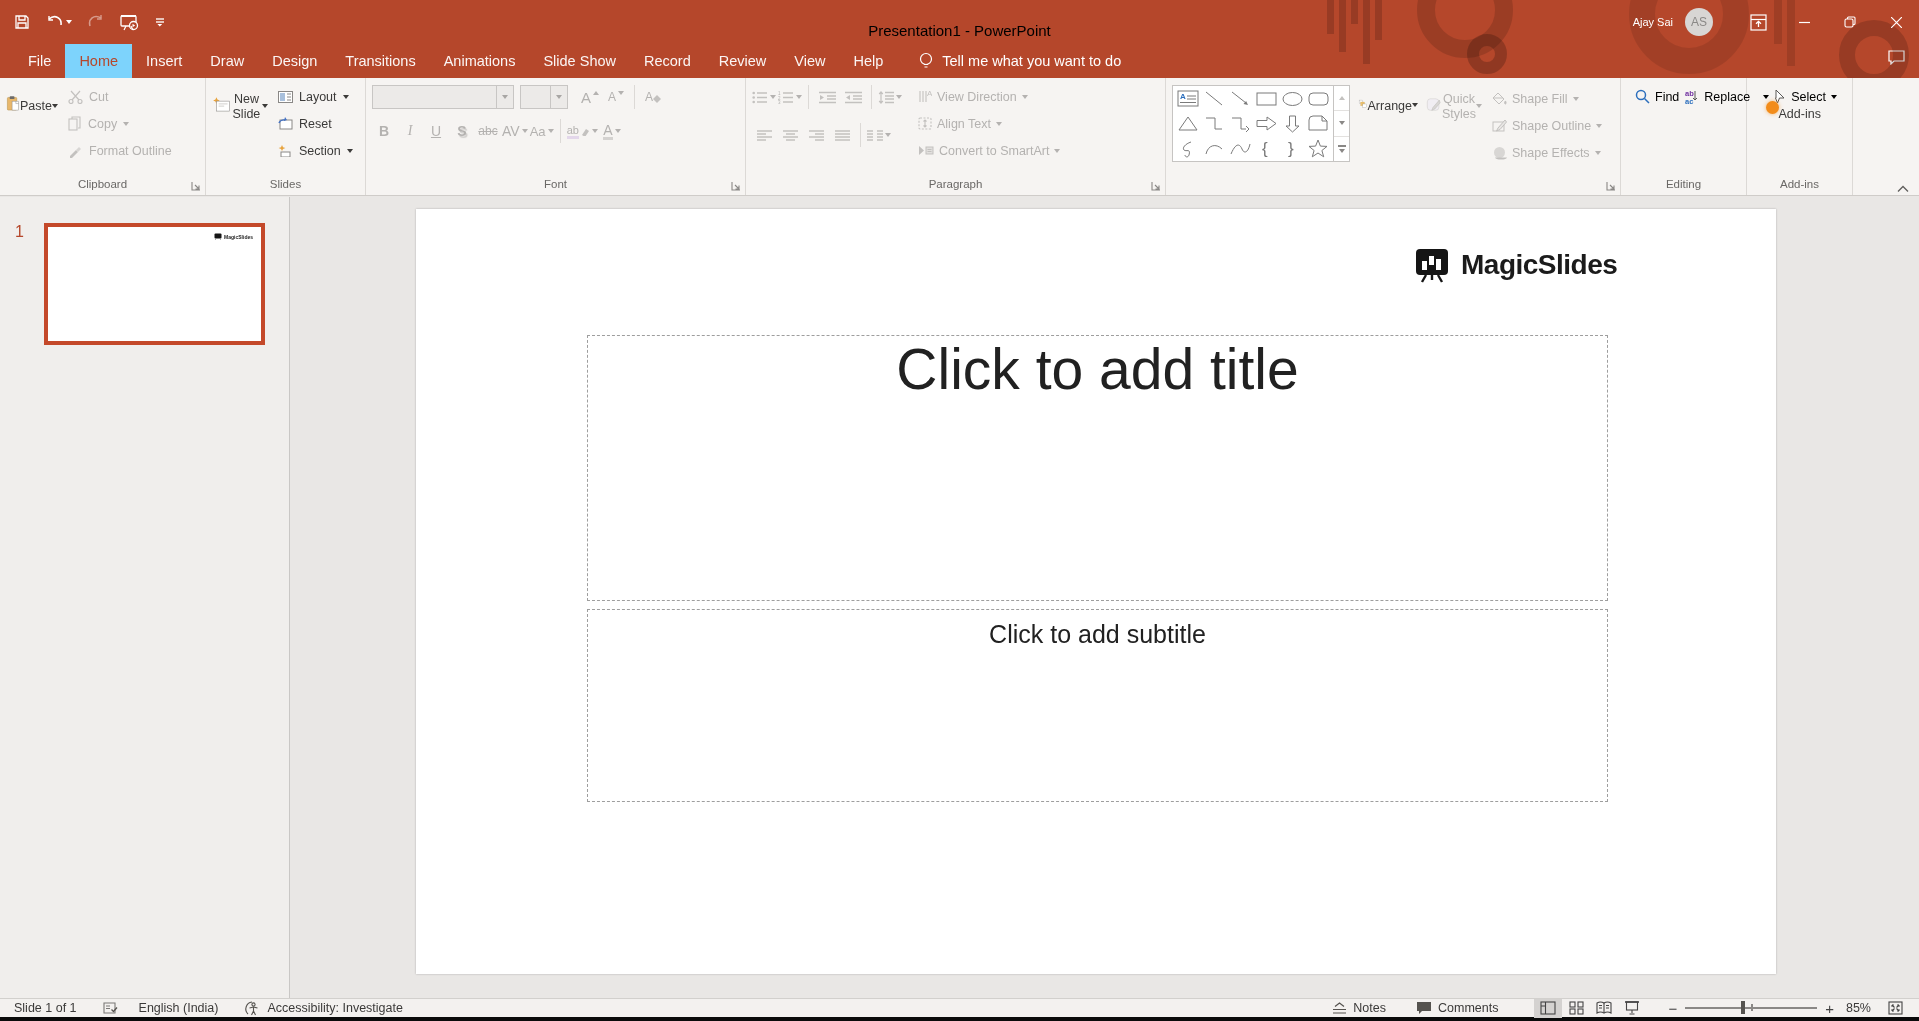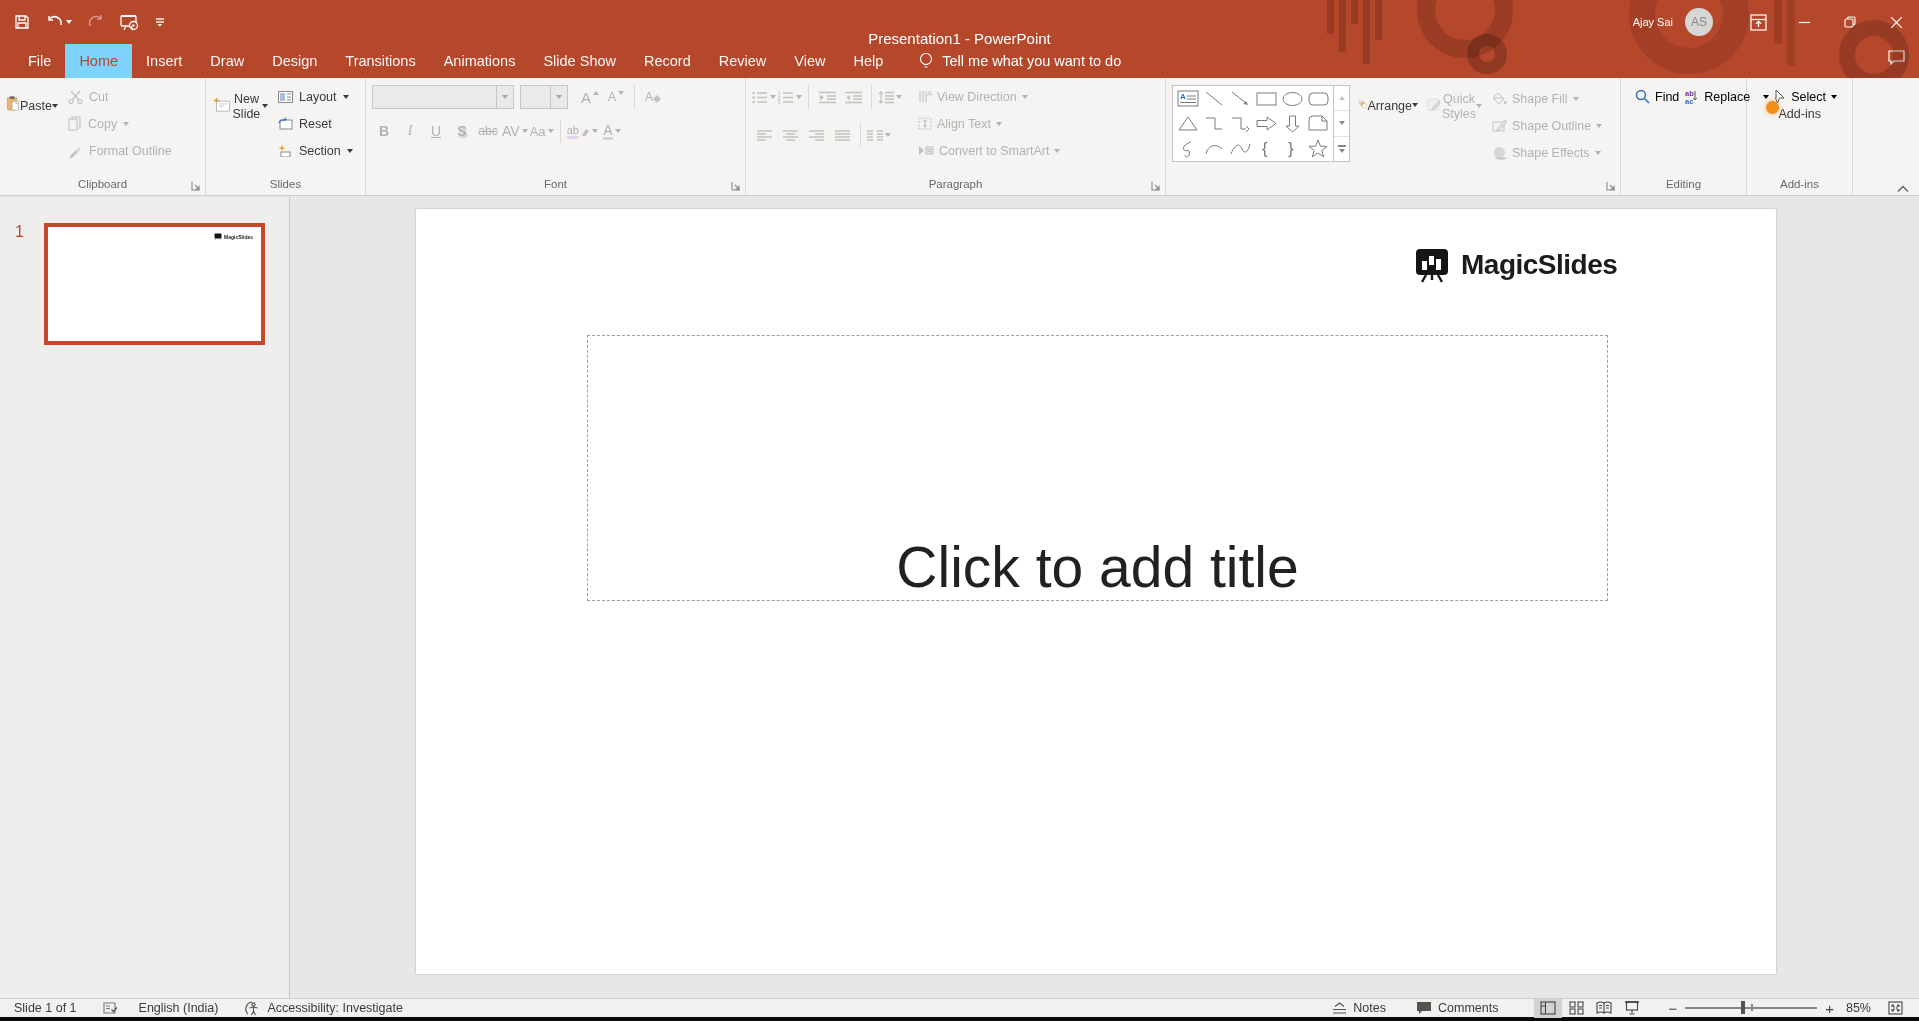--- a/index.html
+++ b/index.html
@@ -8,21 +8,21 @@
 
   
   .titlebar { position:absolute; top:0; left:0; right:0; height:44px; background:#B5472B; z-index:5; }
   .tb-art { position:absolute; top:0; right:0; width:620px; height:78px; overflow:hidden; z-index:0; pointer-events:none; }
   .tb-art .bar { position:absolute; background:rgba(0,0,0,.16); }
   .tb-art .ring { position:absolute; border-radius:50%; border-style:solid; border-color:rgba(0,0,0,.14); }
   .qat { position:absolute; left:14px; top:0; height:44px; display:flex; align-items:center; gap:16px; z-index:2; }
   .qat .qbtn { display:flex; align-items:center; gap:3px; color:#fff; }
   .qat svg { display:block; }
   .dim { opacity:.45; }
-  .tb-title { position:absolute; left:0; right:0; top:16px; height:44px; display:flex; align-items:center; justify-content:center; color:#ffffff; font-size:15px; z-index:1; }
+  .tb-title { position:absolute; left:0; right:0; top:8px; height:44px; display:flex; align-items:center; justify-content:center; color:#000000; font-size:15px; z-index:1; }
   .tb-right { position:absolute; right:0; top:0; height:44px; display:flex; align-items:center; z-index:2; }
   .user-name { color:#fff; font-size:11px; margin-right:12px; }
   .avatar { width:28px; height:28px; border-radius:50%; background:#d8d6d4; color:#8a8886; font-size:12px; display:flex; align-items:center; justify-content:center; margin-right:22px; }
   .winbtn { width:46px; height:44px; display:flex; align-items:center; justify-content:center; color:#fff; }
 
   
   .tabrow { position:absolute; top:44px; left:0; right:0; height:34px; background:#B5472B; display:flex; align-items:stretch; padding-left:14px; z-index:4; }
   .tab { display:flex; align-items:center; padding:0 14px; color:rgba(255,255,255,.95); font-size:14.5px; }
   .tab.active { background:#7dd3fc; color:#B5472B; }
   .tellme { display:flex; align-items:center; gap:9px; color:#fff; font-size:14.5px; margin-left:22px; }
@@ -61,21 +61,21 @@
   .thumbs { position:absolute; left:0; top:0; bottom:0; width:290px; background:#f0eeec; border-right:1px solid #c9c7c5; }
   .thumb-num { position:absolute; left:15px; top:26px; color:#B5472B; font-size:16px; }
   .thumb { position:absolute; left:44px; top:26px; width:221px; height:122px; background:#fff; border:4px solid #C4492A; }
   .mini-brand { position:absolute; right:8px; top:6px; display:flex; align-items:center; gap:2px; }
   .mini-brand .txt { font-size:5px; font-weight:700; color:#1c1c1c; }
   .canvas { position:absolute; left:291px; top:0; right:0; bottom:0; background:#e9e7e5; }
   .slide { position:absolute; left:125px; top:12px; width:1360px; height:765px; background:#fff; box-shadow:0 0 2px rgba(0,0,0,.25); }
   .brand { position:absolute; left:996px; top:38px; display:flex; align-items:center; gap:9px; }
   .brand .txt { font-size:28px; font-weight:700; color:#1b1b1b; letter-spacing:-.5px; }
   .ph { position:absolute; left:171px; width:1021px; border:1px dashed #9e9e9e; }
-  .ph-title { top:126px; height:266px; display:flex; align-items:flex-end; justify-content:center; }
+  .ph-title { top:126px; height:266px; display:flex; align-items:flex-start; justify-content:center; }
   .ph-title span { font-size:57px; color:#212121; font-weight:400; }
   .ph-subtitle { top:400px; height:193px; text-align:center; padding-top:10px; }
   .ph-subtitle span { font-size:25px; color:#212121; }
 
   
   .statusbar { position:absolute; left:0; right:0; bottom:4px; height:19px; background:#f3f1ef; border-top:1px solid #d2d0cd; display:flex; align-items:center; font-size:12.5px; color:#3b3a39; padding:0 10px 0 14px; z-index:6; }
   .sitem { display:flex; align-items:center; gap:6px; margin-right:26px; }
   .sright { margin-left:auto; display:flex; align-items:center; }
   .viewbtn { width:28px; height:19px; display:flex; align-items:center; justify-content:center; }
   .viewbtn.sel { background:#d4d2d0; }
@@ -744,20 +744,23 @@
             <rect x="17" y="8" width="5" height="15" fill="#fff" opacity="0"></rect>
             <rect x="17" y="9" width="5" height="9" fill="#fff"></rect>
             <rect x="24" y="12" width="5" height="11" fill="#fff"></rect>
             <path d="M14 28l-4 7M26 28l4 7M20 28v5" stroke="#151515" stroke-width="2.4"></path>
           </svg>
           <span class="txt">MagicSlides</span>
         </div>
         <div class="ph ph-title">
           <span>Click to add title</span>
         </div>
+        <div class="ph ph-subtitle">
+          <span>Click to add subtitle</span>
+        </div>
       </div>
     </div>
   </div>
 
   <div class="statusbar">
     <div class="sitem">
         <span>Slide 1 of 1</span>
       </div>
     <div class="sitem" style="margin-right:20px">
       <svg width="16" height="14" viewBox="0 0 16 14" fill="none" stroke="#7a7876" stroke-width="1.1">

